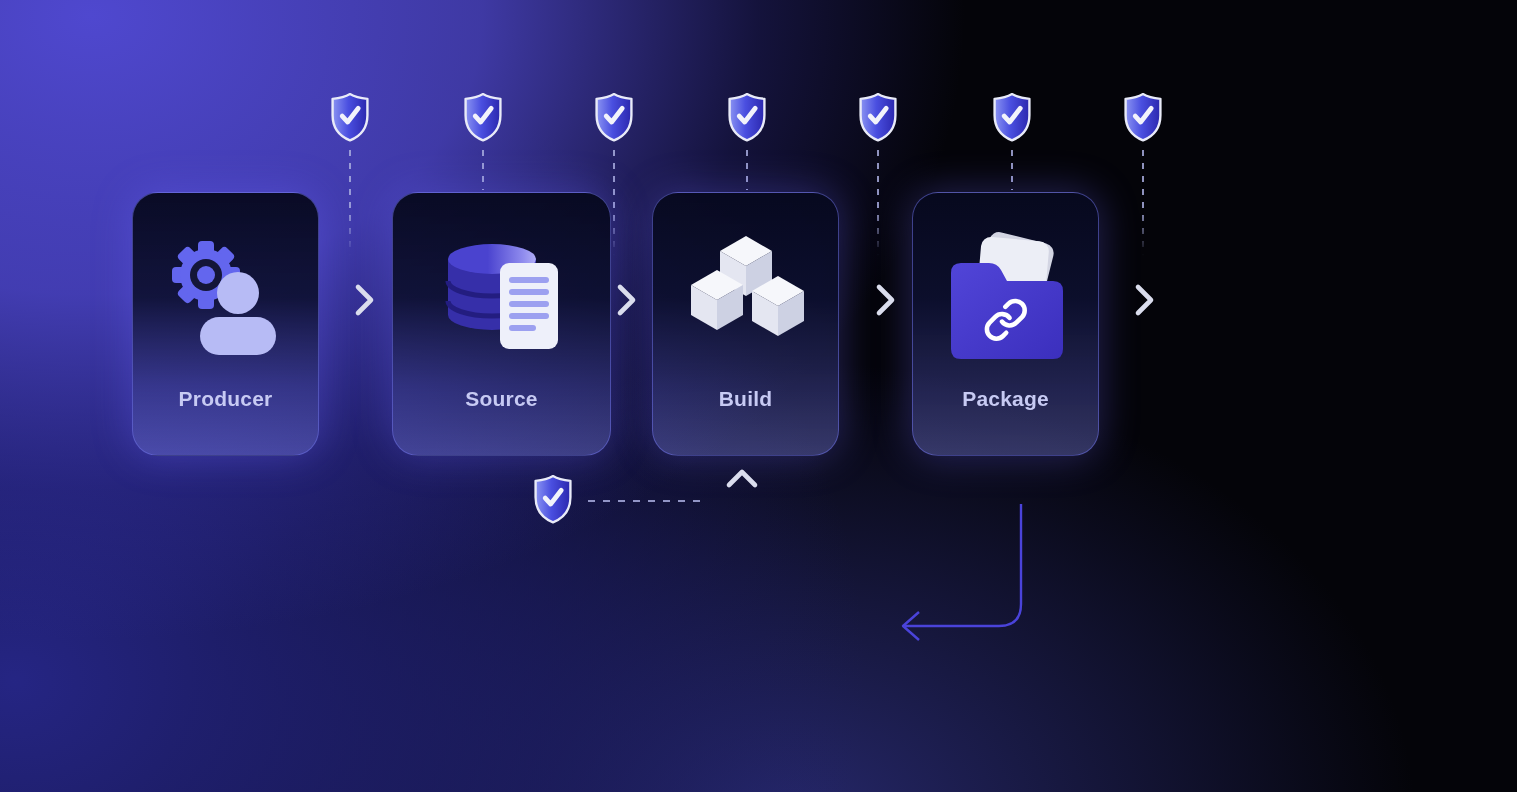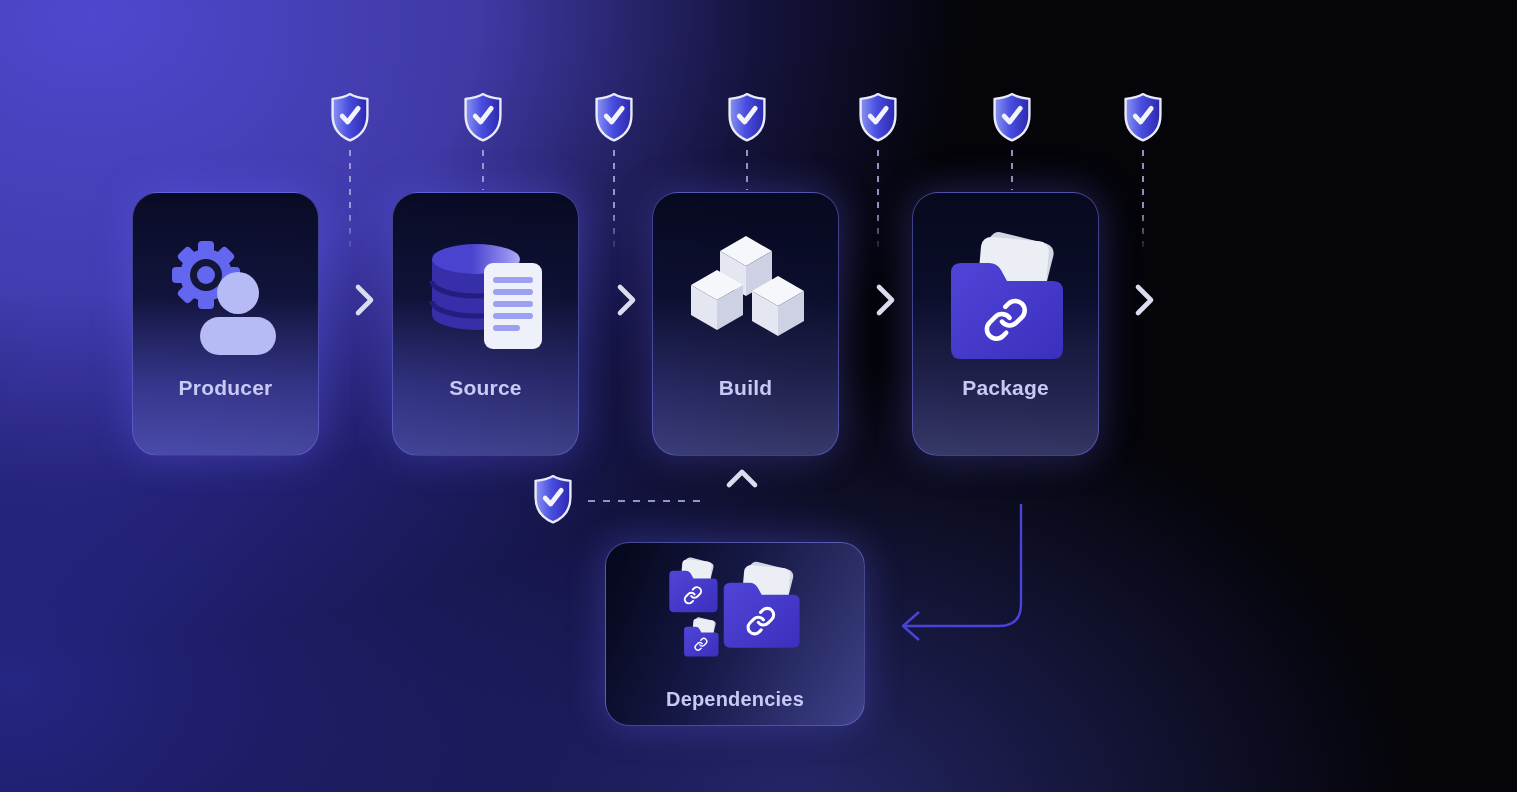--- a/index.html
+++ b/index.html
@@ -20,21 +20,21 @@
     border-radius: 26px;
     background: linear-gradient(180deg, rgba(7,9,31,0.96) 0%, rgba(13,16,48,0.90) 40%, rgba(58,61,136,0.55) 74%, rgba(128,133,235,0.38) 100%);
     border: 1px solid rgba(108,111,228,0.55);
     box-shadow: 0 0 38px 2px rgba(108,104,255,0.30);
   }
   .card .icon { position:absolute; left:50%; transform:translateX(-50%); }
   .card .label, .dep-card .label {
     position: absolute; left: 0; right: 0; text-align: center;
     font-weight: 700; font-size: 21px; color: #c7caf3; letter-spacing: .2px;
   }
-  .card .label { bottom: 55px; margin-top: 30px; }
+  .card .label { bottom: 44px; margin-top: 30px; }
   .dep-card {
     position: absolute; left: 605px; top: 542px; width: 258px; height: 182px;
     border-radius: 24px;
     background: linear-gradient(112deg, rgba(7,9,30,0.96) 8%, rgba(22,25,70,0.88) 45%, rgba(100,105,200,0.48) 100%);
     border: 1px solid rgba(120,124,232,0.55);
     box-shadow: 0 0 36px 2px rgba(104,100,250,0.30);
   }
   .dep-card .label { bottom: 14px; font-size: 20px; }
   .shield { position: absolute; width: 44px; height: 54px; }
   .vdash {
@@ -164,21 +164,21 @@
           <circle r="16" fill="#141638"></circle>
           <circle r="9"></circle>
         </g>
         <circle cx="72" cy="56" r="21" fill="#b7bbf5"></circle>
         <rect x="34" y="80" width="76" height="38" rx="19" fill="#b7bbf5"></rect>
       </svg>
     </div>
     <div class="label">Producer</div>
   </div>
 
-  <div class="card" style="left:392px;">
+  <div class="card" style="left:392px;padding-left:32px;">
     <div class="icon" style="top:32px;">
       <svg width="124" height="126" viewBox="0 0 124 126">
         <path d="M8,34 L8,90 A44,15 0 0 0 96,90 L96,34 Z" fill="#362fa9"></path>
         <path d="M8,56 A44,15 0 0 0 96,56" fill="none" stroke="#231d80" stroke-width="5"></path>
         <path d="M8,76 A44,15 0 0 0 96,76" fill="none" stroke="#231d80" stroke-width="5"></path>
         <ellipse cx="52" cy="34" rx="44" ry="15" fill="url(#dbTop)"></ellipse>
         <rect x="60" y="38" width="58" height="86" rx="9" fill="#eef0fa"></rect>
         <rect x="69" y="52" width="40" height="6" rx="3" fill="#9ca0f0"></rect>
         <rect x="69" y="64" width="40" height="6" rx="3" fill="#9ca0f0"></rect>
         <rect x="69" y="76" width="40" height="6" rx="3" fill="#9ca0f0"></rect>
@@ -256,26 +256,14 @@
     </div>
   <div class="hdash"></div>
 
   <div class="edge" style="left:893px; top:500px;">
     <svg width="136" height="148" viewBox="0 0 136 148">
       <path d="M128,4 L128,104 Q128,126 106,126 L12,126" stroke="#4a43da" stroke-width="2.4" fill="none"></path>
       <path d="M26,112 L10,126 L26,140" stroke="#4a43da" stroke-width="2.4" fill="none" stroke-linejoin="round"></path>
     </svg>
   </div>
 
-  <div class="dep-card">
-    <svg class="dep-folder" style="left:59px; top:14px;" width="56" height="56">
-        <use href="#folderSym"></use>
-      </svg>
-    <svg class="dep-folder" style="left:111px; top:18px;" width="88" height="88">
-        <use href="#folderSym"></use>
-      </svg>
-    <svg class="dep-folder" style="left:75px; top:74px;" width="40" height="40">
-        <use href="#folderSym"></use>
-      </svg>
-    <div class="label">Dependencies</div>
-  </div>
 
 </div>
 
 </body></html>

